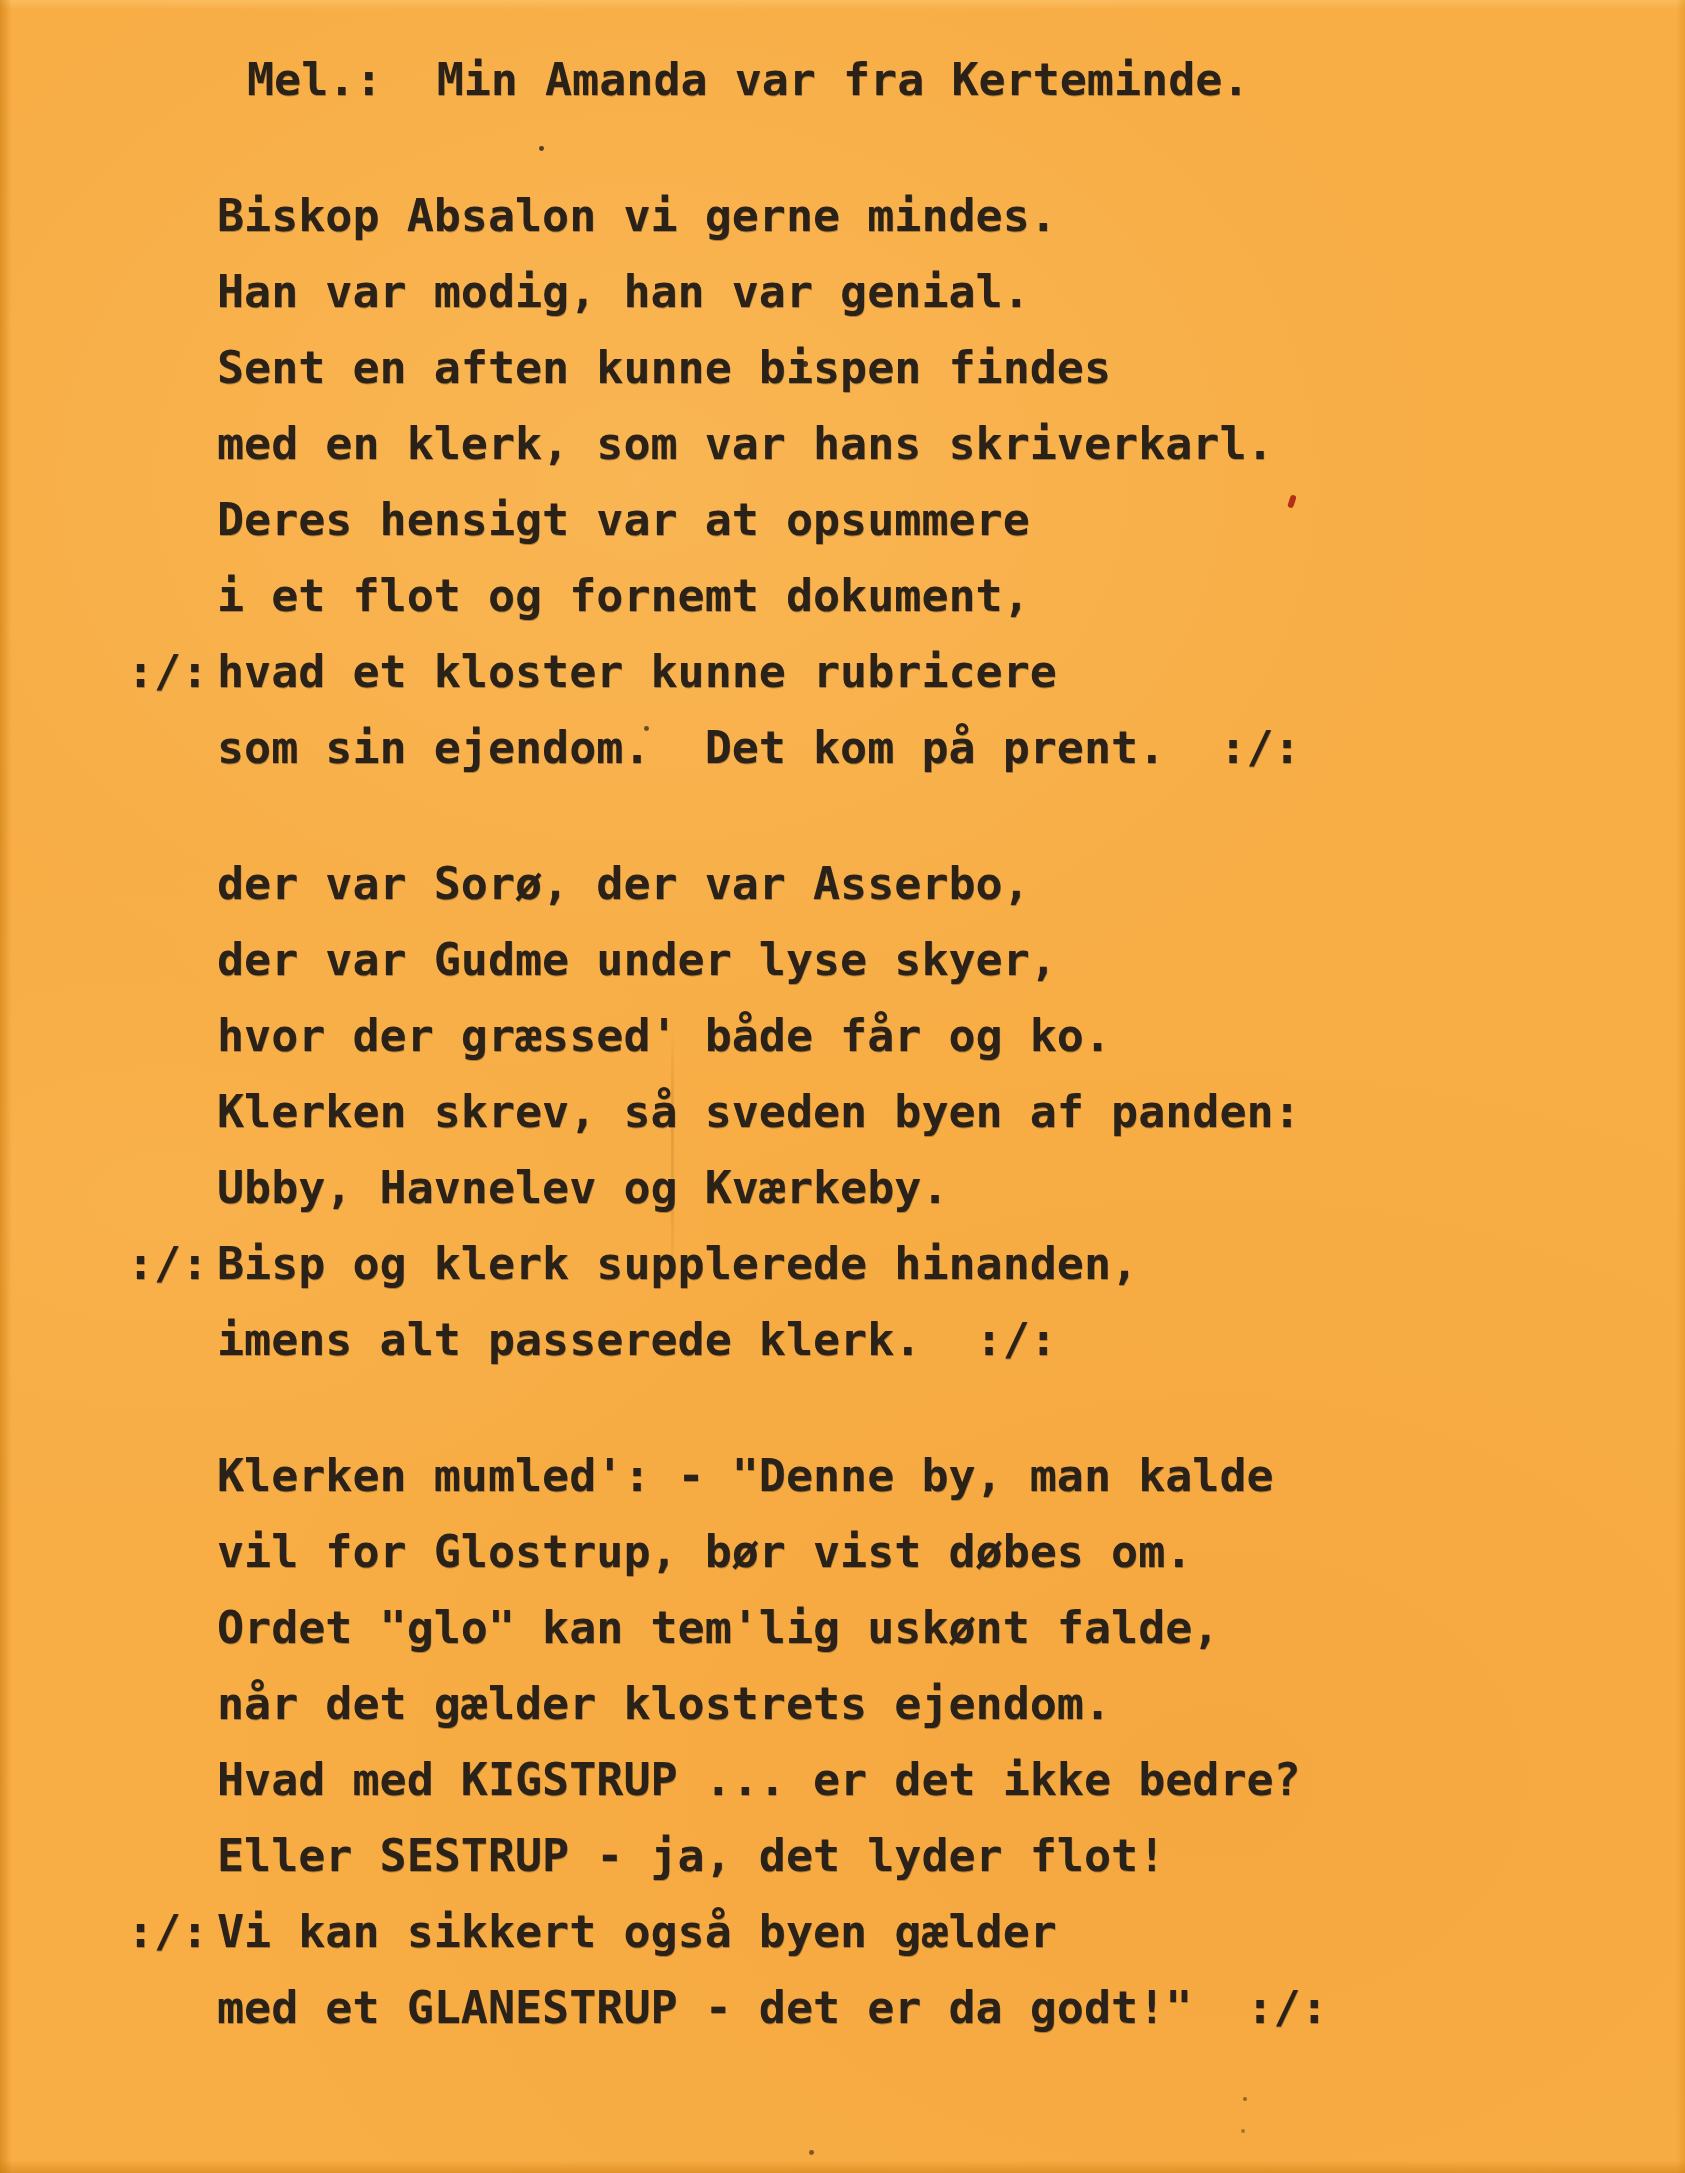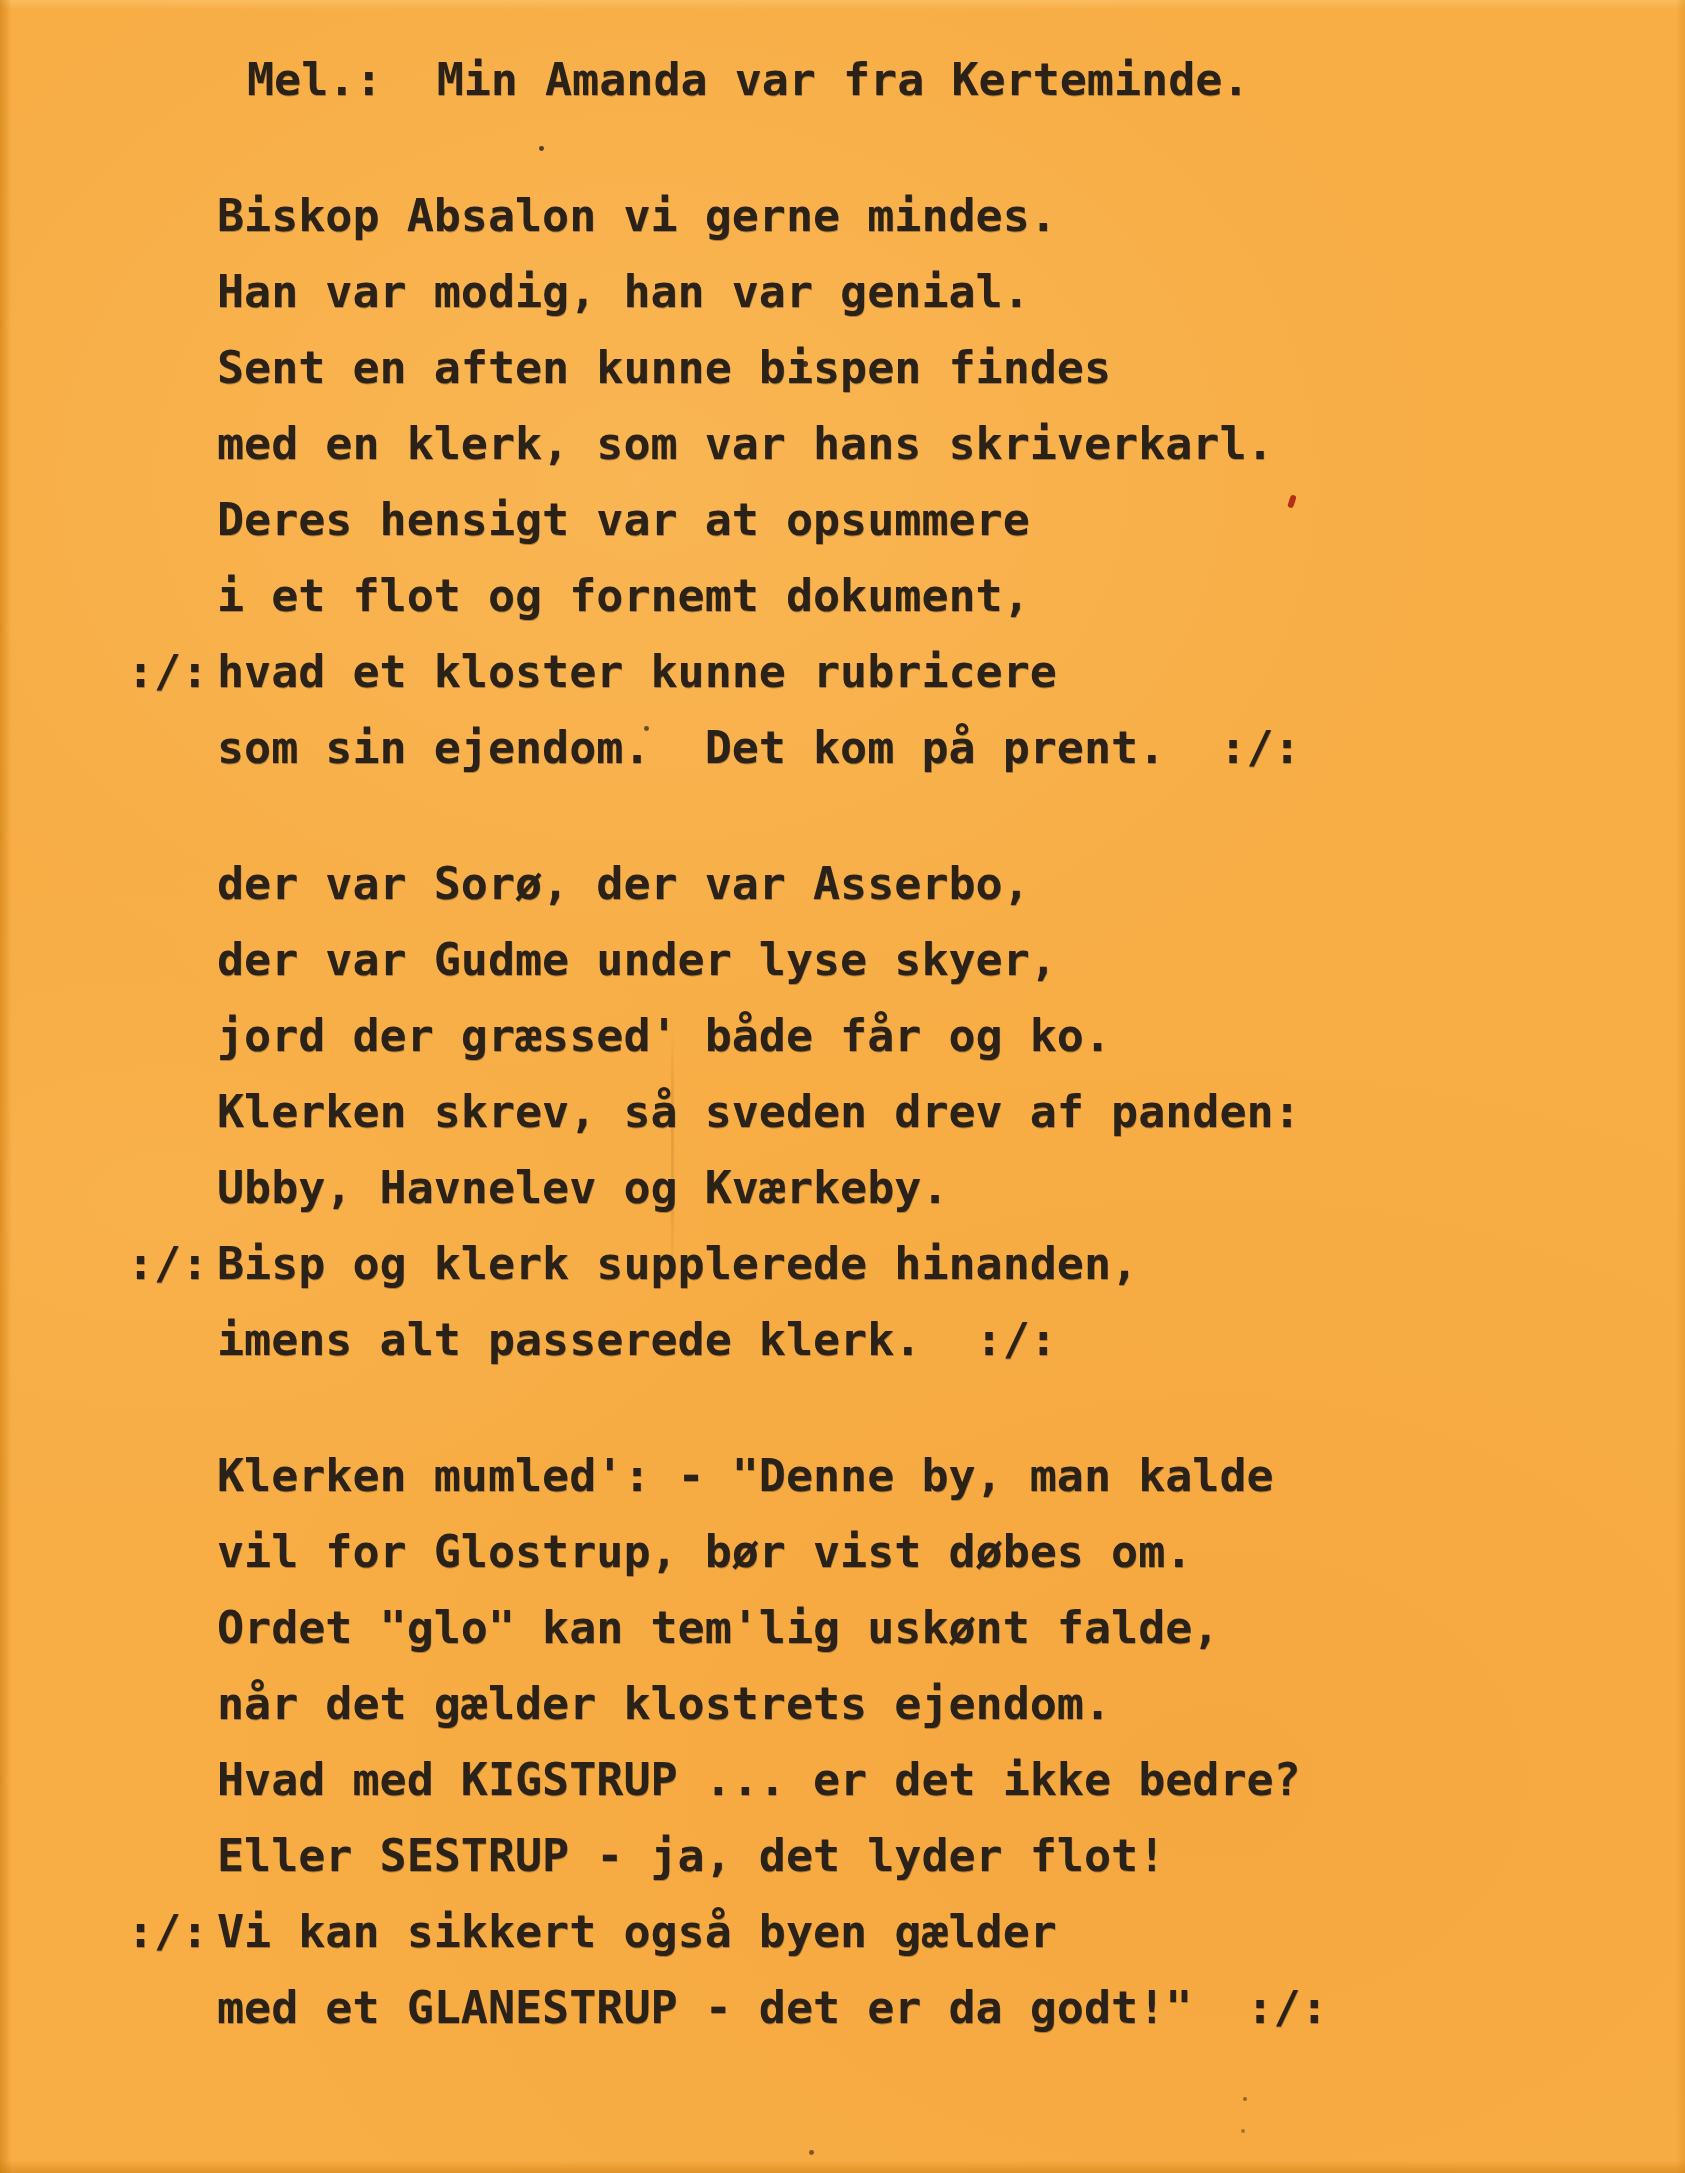--- a/index.html
+++ b/index.html
@@ -100,22 +100,22 @@
         <div class="line"><span class="marker"></span><span class="text">Sent en aften kunne bispen findes</span></div>
         <div class="line"><span class="marker"></span><span class="text">med en klerk, som var hans skriverkarl.</span></div>
         <div class="line"><span class="marker"></span><span class="text">Deres hensigt var at opsummere</span></div>
         <div class="line"><span class="marker"></span><span class="text">i et flot og fornemt dokument,</span></div>
         <div class="line"><span class="marker">:/:</span><span class="text">hvad et kloster kunne rubricere</span></div>
         <div class="line"><span class="marker"></span><span class="text">som sin ejendom.  Det kom på prent.  :/:</span></div>
       </div>
       <div class="stanza">
         <div class="line"><span class="marker"></span><span class="text">der var Sorø, der var Asserbo,</span></div>
         <div class="line"><span class="marker"></span><span class="text">der var Gudme under lyse skyer,</span></div>
-        <div class="line"><span class="marker"></span><span class="text">jord der græssed' både får og ko.</span></div>
-        <div class="line"><span class="marker"></span><span class="text">Klerken skrev, så sveden drev af panden:</span></div>
+        <div class="line"><span class="marker"></span><span class="text">hvor der græssed' både får og ko.</span></div>
+        <div class="line"><span class="marker"></span><span class="text">Klerken skrev, så sveden byen af panden:</span></div>
         <div class="line"><span class="marker"></span><span class="text">Ubby, Havnelev og Kværkeby.</span></div>
         <div class="line"><span class="marker">:/:</span><span class="text">Bisp og klerk supplerede hinanden,</span></div>
         <div class="line"><span class="marker"></span><span class="text">imens alt passerede klerk.  :/:</span></div>
       </div>
       <div class="stanza">
         <div class="line"><span class="marker"></span><span class="text">Klerken mumled': - "Denne by, man kalde</span></div>
         <div class="line"><span class="marker"></span><span class="text">vil for Glostrup, bør vist døbes om.</span></div>
         <div class="line"><span class="marker"></span><span class="text">Ordet "glo" kan tem'lig uskønt falde,</span></div>
         <div class="line"><span class="marker"></span><span class="text">når det gælder klostrets ejendom.</span></div>
         <div class="line"><span class="marker"></span><span class="text">Hvad med KIGSTRUP ... er det ikke bedre?</span></div>

